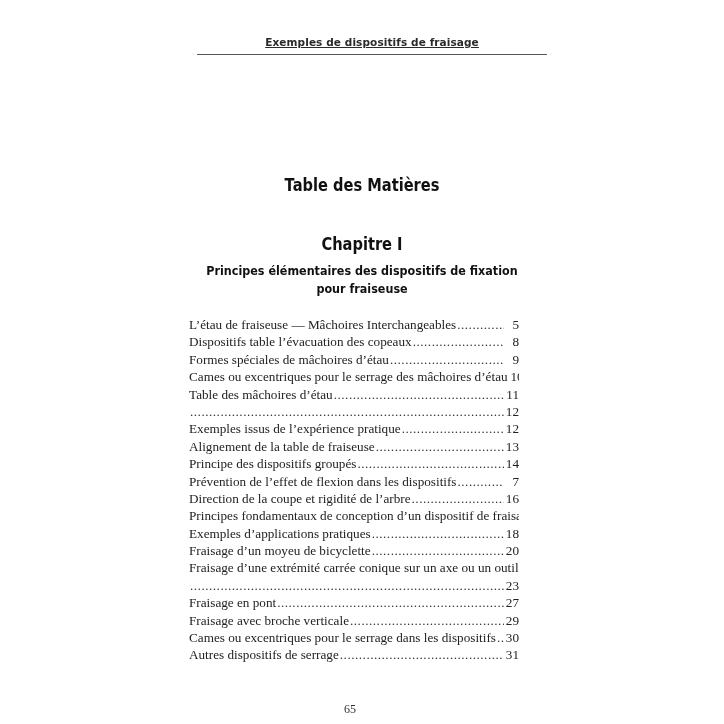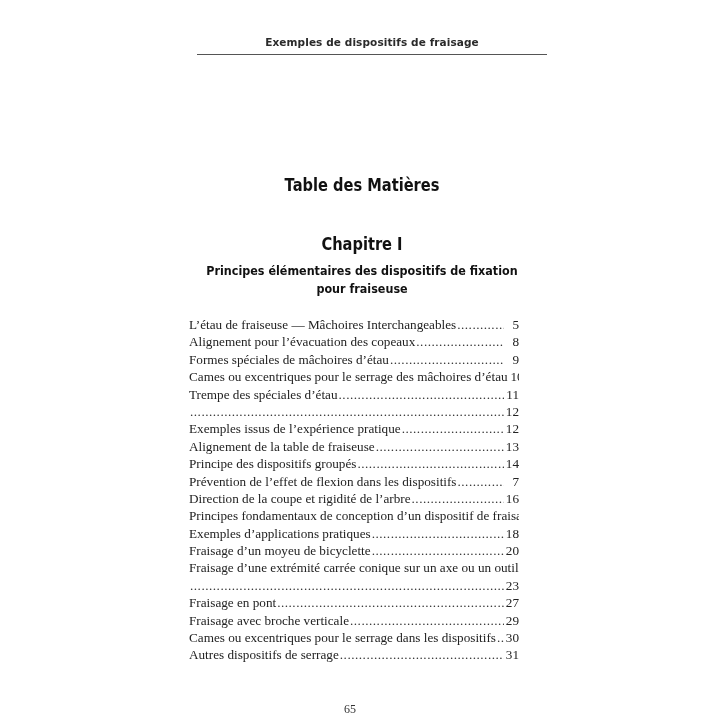--- a/index.html
+++ b/index.html
@@ -1,20 +1,20 @@
 <!DOCTYPE html>
 <html><head>
   <meta charset="utf-8">
   <style>
     html, body { margin: 0; padding: 0; background: #ffffff; }
     body { width: 724px; height: 724px; position: relative; overflow: hidden; color: #1a1a1a; }
     .running-head {
       position: absolute; left: 197px; top: 36px; width: 350px;
       text-align: center; font-family: "DejaVu Sans", sans-serif;
-      font-size: 10.5px; font-weight: bold; letter-spacing: 0.1px; color: #2a2a2a;
+      font-size: 10.5px; font-weight: bold; letter-spacing: 0.1px; color: #2a2a2a; text-decoration: underline;
     }
     .head-rule {
       position: absolute; left: 197px; top: 54px; width: 350px; height: 0;
       border-top: 1px solid #555;
     }
     .toc-title {
       position: absolute; left: 0; top: 175px; width: 724px; text-align: center;
       font-family: "DejaVu Sans", sans-serif; font-weight: bold; font-size: 17px;
       transform: scaleX(0.86); color: #111;
     }
@@ -65,36 +65,36 @@
   <div>pour fraiseuse</div>
 </div>
 
 <ul class="toc-list" id="toc-list">
     <li class="toc-row">
       <span class="toc-label">L’étau de fraiseuse — Mâchoires Interchangeables</span>
       <span class="toc-dots"></span>
       <span class="toc-page">5</span>
     </li>
     <li class="toc-row">
-      <span class="toc-label">Alignement pour l’évacuation des copeaux</span>
+      <span class="toc-label">Dispositifs table l’évacuation des copeaux</span>
       <span class="toc-dots"></span>
       <span class="toc-page">8</span>
     </li>
     <li class="toc-row">
       <span class="toc-label">Formes spéciales de mâchoires d’étau</span>
       <span class="toc-dots"></span>
       <span class="toc-page">9</span>
     </li>
     <li class="toc-row">
       <span class="toc-label">Cames ou excentriques pour le serrage des mâchoires d’étau</span>
       <span class="toc-dots"></span>
       <span class="toc-page">10</span>
     </li>
     <li class="toc-row">
-      <span class="toc-label">Trempe des spéciales d’étau</span>
+      <span class="toc-label">Table des mâchoires d’étau</span>
       <span class="toc-dots"></span>
       <span class="toc-page">11</span>
     </li>
     <li class="toc-row">
       <span class="toc-dots"></span>
       <span class="toc-page">12</span>
     </li>
     <li class="toc-row">
       <span class="toc-label">Exemples issus de l’expérience pratique</span>
       <span class="toc-dots"></span>

